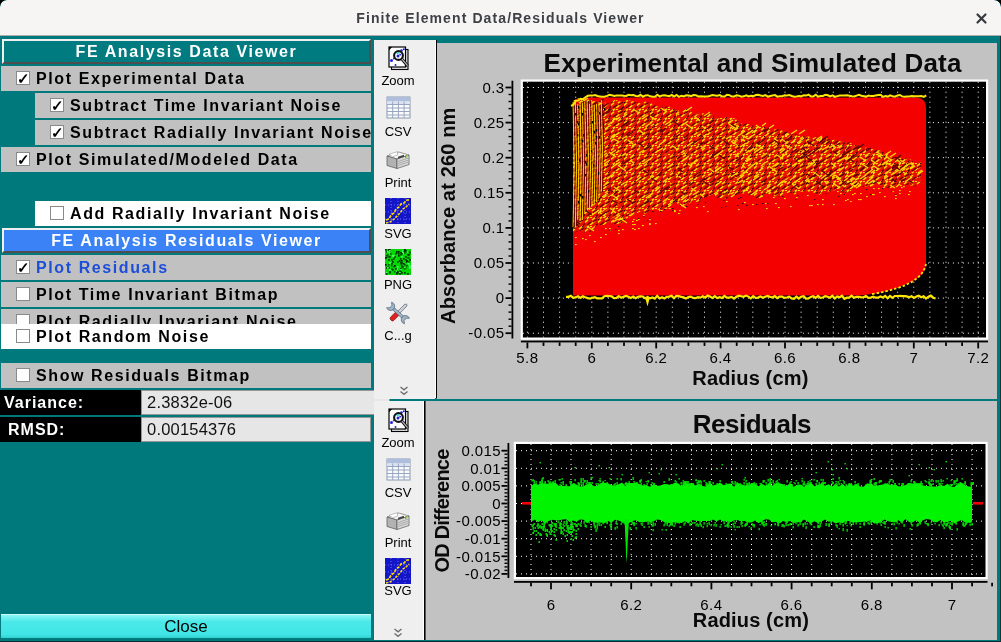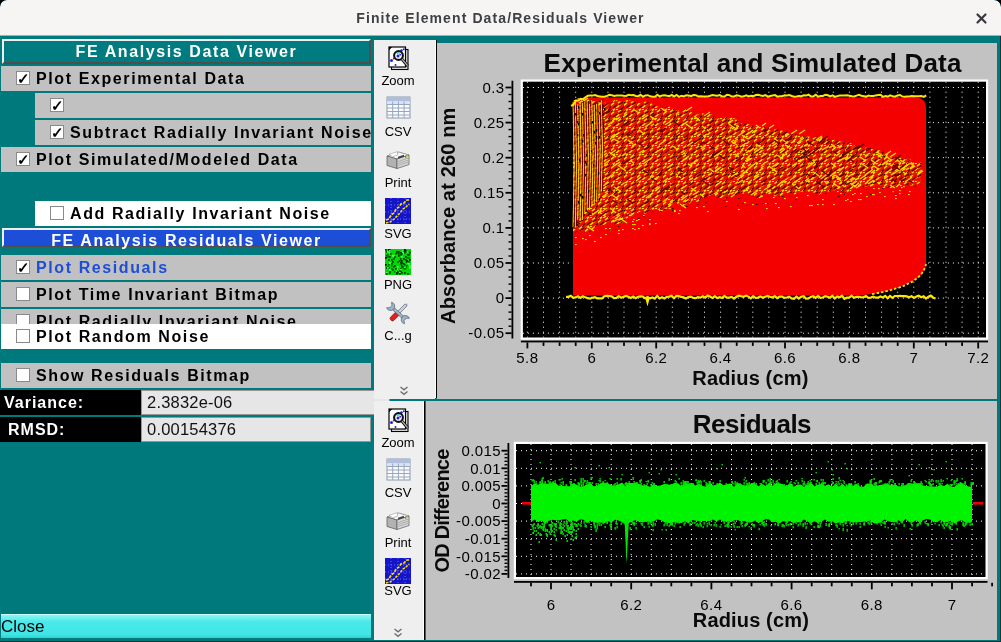--- a/index.html
+++ b/index.html
@@ -6,34 +6,35 @@
     <svg style="position:absolute;left:975px;top:12px" width="13" height="13" viewBox="0 0 13 13">
       <path d="M2.5,2.5 L10.5,10.5 M10.5,2.5 L2.5,10.5" stroke="#36393d" stroke-width="2.2" stroke-linecap="round"></path>
     </svg>
     <div style="position:absolute;left:2px;top:39px;width:369px;height:25px;background:#007c80;border-top:2px solid #efefef;border-left:2px solid #efefef;border-right:2px solid #4e4e4e;border-bottom:2px solid #4e4e4e;box-sizing:border-box;text-align:center;font:bold 16px 'Liberation Sans';letter-spacing:1.6px;color:#fff;line-height:21px">FE Analysis Data Viewer</div>
     <div style="position:absolute;left:1px;top:66px;width:370px;height:25px;background:#c1c1c1;box-sizing:border-box">
       <div style="position:absolute;left:15px;top:5px;width:14px;height:14px;background:#fff;border:1px solid #8a8a8a;box-sizing:border-box;font:bold 15px 'Liberation Sans';line-height:13px;text-align:center">✓</div>
       <div style="position:absolute;left:35px;top:0;height:25px;line-height:25px;font:bold 16px 'Liberation Sans';line-height:25px;color:#000;letter-spacing:1.6px;white-space:nowrap">Plot Experimental Data</div>
     </div>
     <div style="position:absolute;left:35px;top:93px;width:336px;height:25px;background:#c1c1c1;box-sizing:border-box">
       <div style="position:absolute;left:15px;top:5px;width:14px;height:14px;background:#fff;border:1px solid #8a8a8a;box-sizing:border-box;font:bold 15px 'Liberation Sans';line-height:13px;text-align:center">✓</div>
+      <div style="position:absolute;left:35px;top:0;height:25px;line-height:25px;font:bold 16px 'Liberation Sans';line-height:25px;color:#000;letter-spacing:1.6px;white-space:nowrap">Subtract Time Invariant Noise</div>
     </div>
     <div style="position:absolute;left:35px;top:120px;width:336px;height:25px;background:#c1c1c1;box-sizing:border-box">
       <div style="position:absolute;left:15px;top:5px;width:14px;height:14px;background:#fff;border:1px solid #8a8a8a;box-sizing:border-box;font:bold 15px 'Liberation Sans';line-height:13px;text-align:center">✓</div>
       <div style="position:absolute;left:35px;top:0;height:25px;line-height:25px;font:bold 16px 'Liberation Sans';line-height:25px;color:#000;letter-spacing:1.6px;white-space:nowrap">Subtract Radially Invariant Noise</div>
     </div>
     <div style="position:absolute;left:1px;top:147px;width:370px;height:25px;background:#c1c1c1;box-sizing:border-box">
       <div style="position:absolute;left:15px;top:5px;width:14px;height:14px;background:#fff;border:1px solid #8a8a8a;box-sizing:border-box;font:bold 15px 'Liberation Sans';line-height:13px;text-align:center">✓</div>
       <div style="position:absolute;left:35px;top:0;height:25px;line-height:25px;font:bold 16px 'Liberation Sans';line-height:25px;color:#000;letter-spacing:1.6px;white-space:nowrap">Plot Simulated/Modeled Data</div>
     </div>
     <div style="position:absolute;left:35px;top:201px;width:336px;height:25px;background:#ffffff;box-sizing:border-box">
       <div style="position:absolute;left:15px;top:5px;width:14px;height:14px;background:#fff;border:1px solid #8a8a8a;box-sizing:border-box;font:bold 15px 'Liberation Sans';line-height:13px;text-align:center"></div>
       <div style="position:absolute;left:35px;top:0;height:25px;line-height:25px;font:bold 16px 'Liberation Sans';line-height:25px;color:#000;letter-spacing:1.6px;white-space:nowrap">Add Radially Invariant Noise</div>
     </div>
-    <div style="position:absolute;left:2px;top:228px;width:369px;height:19px;background:#1d4ed8;border-top:2px solid #efefef;border-left:2px solid #efefef;border-right:2px solid #4e4e4e;border-bottom:2px solid #4e4e4e;box-sizing:border-box;text-align:center;font:bold 16px 'Liberation Sans';letter-spacing:1.6px;color:#fff;line-height:21px">FE Analysis Residuals Viewer</div>
+    <div style="position:absolute;left:2px;top:228px;width:369px;height:25px;background:#3b82f6;border-top:2px solid #efefef;border-left:2px solid #efefef;border-right:2px solid #4e4e4e;border-bottom:2px solid #4e4e4e;box-sizing:border-box;text-align:center;font:bold 16px 'Liberation Sans';letter-spacing:1.6px;color:#fff;line-height:21px">FE Analysis Residuals Viewer</div>
     <div style="position:absolute;left:1px;top:255px;width:370px;height:25px;background:#c1c1c1;box-sizing:border-box">
       <div style="position:absolute;left:15px;top:5px;width:14px;height:14px;background:#fff;border:1px solid #8a8a8a;box-sizing:border-box;font:bold 15px 'Liberation Sans';line-height:13px;text-align:center">✓</div>
       <div style="position:absolute;left:35px;top:0;height:24px;line-height:25px;font:bold 16px 'Liberation Sans';line-height:25px;color:#1d4ed8;letter-spacing:1.6px;white-space:nowrap">Plot Residuals</div>
     </div>
     <div style="position:absolute;left:1px;top:282px;width:370px;height:25px;background:#c1c1c1;box-sizing:border-box">
       <div style="position:absolute;left:15px;top:5px;width:14px;height:14px;background:#fff;border:1px solid #8a8a8a;box-sizing:border-box;font:bold 15px 'Liberation Sans';line-height:13px;text-align:center"></div>
       <div style="position:absolute;left:35px;top:0;height:25px;line-height:25px;font:bold 16px 'Liberation Sans';line-height:25px;color:#000;letter-spacing:1.6px;white-space:nowrap">Plot Time Invariant Bitmap</div>
     </div>
     <div style="position:absolute;left:1px;top:309px;width:370px;height:25px;background:#c1c1c1;box-sizing:border-box">
       <div style="position:absolute;left:15px;top:5px;width:14px;height:14px;background:#fff;border:1px solid #8a8a8a;box-sizing:border-box;font:bold 15px 'Liberation Sans';line-height:13px;text-align:center"></div>
@@ -44,21 +45,21 @@
       <div style="position:absolute;left:35px;top:0;height:25px;line-height:25px;font:bold 16px 'Liberation Sans';line-height:25px;color:#000;letter-spacing:1.6px;white-space:nowrap">Plot Random Noise</div>
     </div>
     <div style="position:absolute;left:1px;top:363px;width:370px;height:25px;background:#c1c1c1;box-sizing:border-box">
       <div style="position:absolute;left:15px;top:5px;width:14px;height:14px;background:#fff;border:1px solid #8a8a8a;box-sizing:border-box;font:bold 15px 'Liberation Sans';line-height:13px;text-align:center"></div>
       <div style="position:absolute;left:35px;top:0;height:25px;line-height:25px;font:bold 16px 'Liberation Sans';line-height:25px;color:#000;letter-spacing:1.6px;white-space:nowrap">Show Residuals Bitmap</div>
     </div>
     <div style="position:absolute;left:0px;top:390px;width:141px;height:25px;background:#000;font:bold 16px 'Liberation Sans';letter-spacing:1.0px;color:#fff;line-height:25px;padding-left:4px;box-sizing:border-box">Variance:</div>
     <div style="position:absolute;left:141px;top:390px;width:249px;height:25px;background:#e6e6e6;border:1px solid #969696;box-sizing:border-box;font:16.5px 'Liberation Sans';letter-spacing:0.2px;color:#111;line-height:23px;padding-left:5px">2.3832e-06</div>
     <div style="position:absolute;left:0px;top:417px;width:141px;height:25px;background:#000;font:bold 16px 'Liberation Sans';letter-spacing:1.0px;color:#fff;line-height:25px;padding-left:8px;box-sizing:border-box">RMSD:</div>
     <div style="position:absolute;left:141px;top:417px;width:230px;height:25px;background:#e6e6e6;border:1px solid #969696;box-sizing:border-box;font:16.5px 'Liberation Sans';letter-spacing:0.2px;color:#111;line-height:23px;padding-left:5px">0.00154376</div>
-    <div style="position:absolute;left:1px;top:614px;width:370px;height:24px;background:linear-gradient(#8df5f5,#4ae9e9 30%,#41e5e5 85%,#30d0d0);border-top:1px solid #c8ffff;box-sizing:border-box;text-align:left;font:17px 'Liberation Sans';color:#000;line-height:23px">Close</div>
+    <div style="position:absolute;left:1px;top:614px;width:370px;height:24px;background:linear-gradient(#8df5f5,#4ae9e9 30%,#41e5e5 85%,#30d0d0);border-top:1px solid #c8ffff;box-sizing:border-box;text-align:center;font:17px 'Liberation Sans';color:#000;line-height:23px">Close</div>
     <div style="position:absolute;left:374px;top:39.5px;width:60.6px;height:359px;background:#efefef"></div>
     <div style="position:absolute;left:386px;top:45px;line-height:0"><svg width="25" height="26" viewBox="0 0 25 26">
         <rect x="5.5" y="4.5" width="16.5" height="20" fill="#ddd" stroke="#000" stroke-width="1.1"></rect>
         <rect x="3" y="2" width="16.5" height="20" fill="#fff" stroke="#000" stroke-width="1.2"></rect>
         <path d="M3,2 l3.2,0 l-3.2,3.2 z" fill="#000"></path>
         <circle cx="15.5" cy="5.5" r="1.3" fill="#2222dd"></circle>
         <circle cx="17.8" cy="4.2" r="1" fill="#2222dd"></circle>
         <circle cx="5.5" cy="15.5" r="1.5" fill="#2222dd"></circle>
         <circle cx="7.6" cy="13.8" r="0.8" fill="#2222dd"></circle>
         <circle cx="9.5" cy="20" r="1" fill="#2222dd"></circle>

